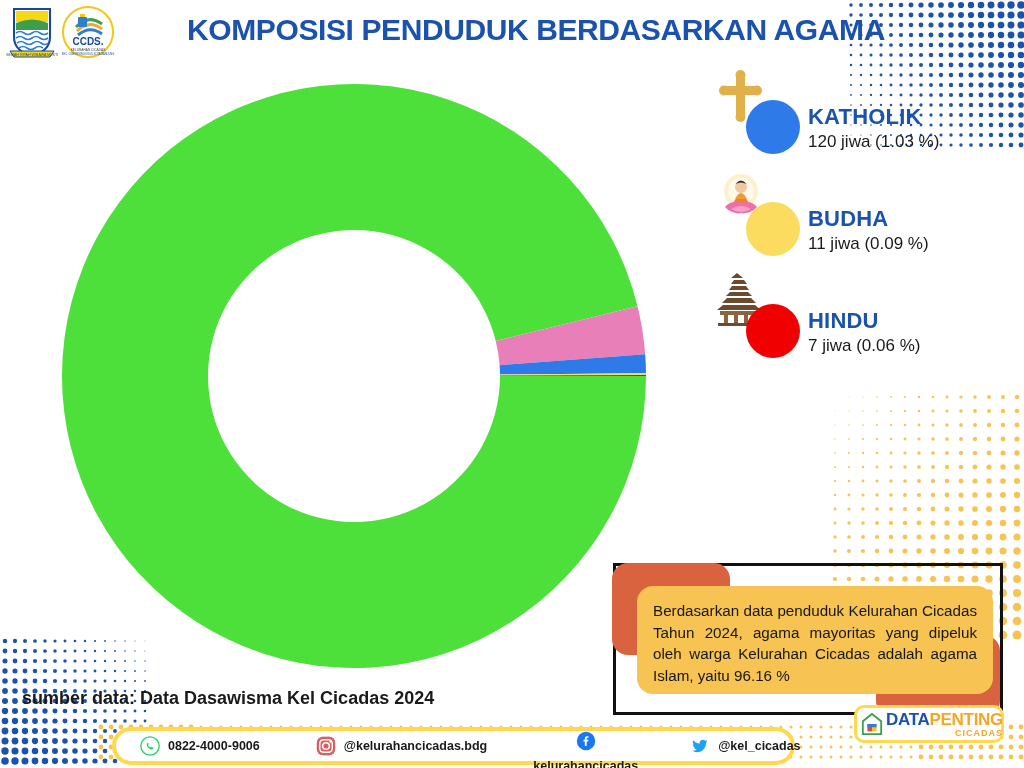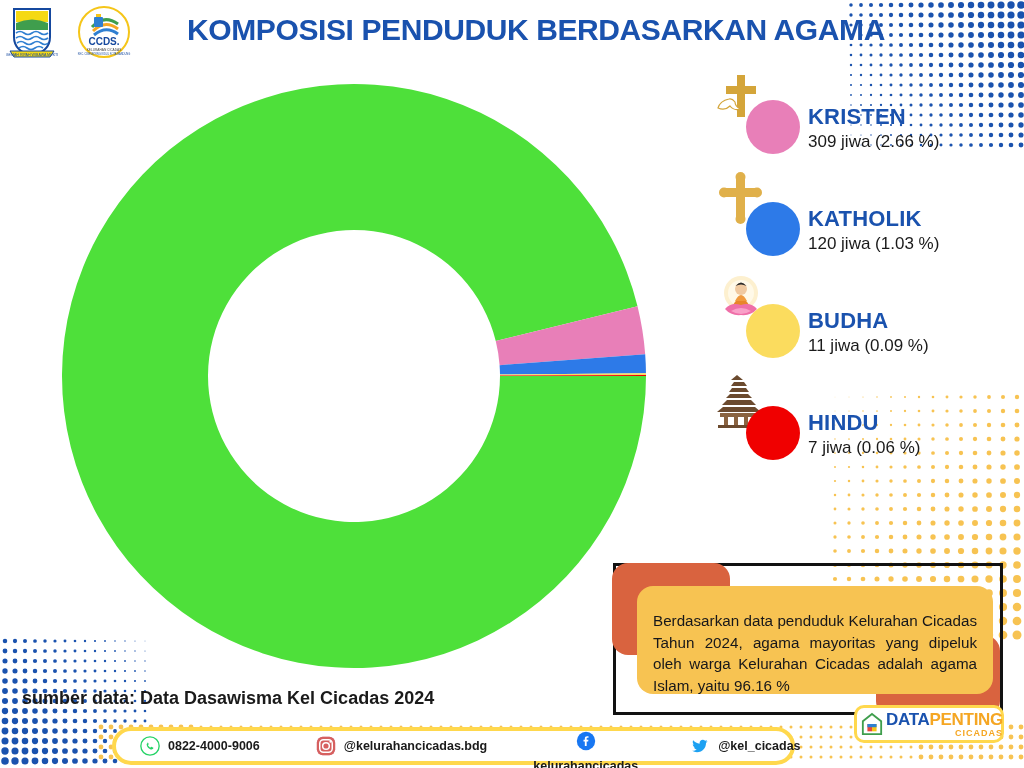--- a/index.html
+++ b/index.html
@@ -10,21 +10,21 @@
     position: relative;
     overflow: hidden;
   }
   #stage { position: absolute; left: 0; top: 0; width: 1024px; height: 768px; }
 
   
   .dots { position: absolute; pointer-events: none; }
   .dots svg { display: block; }
 
   
-  #logos { position: absolute; left: 6px; top: 4px; width: 128px; height: 56px; display: flex; align-items: center; gap: 18px; }
+  #logos { position: absolute; left: 6px; top: 4px; width: 128px; height: 56px; display: flex; align-items: center; gap: 2px; }
   #logo-bandung { width: 52px; height: 54px; }
   #logo-ccds { width: 56px; height: 54px; }
 
   #page-title {
     position: absolute; left: 176px; top: 8px; width: 720px; height: 44px;
     display: flex; align-items: center; justify-content: center;
     font-size: 30px; font-weight: bold; letter-spacing: -0.4px;
     color: #1a52ae; white-space: nowrap;
   }
 
@@ -66,21 +66,21 @@
     position: absolute; left: 612px; top: 563px; width: 118px; height: 92px;
     background: #d9633f; border-radius: 16px;
   }
   #callout-back2 {
     position: absolute; left: 876px; top: 635px; width: 124px; height: 82px;
     background: #d9633f; border-radius: 16px;
   }
   #callout-box {
     position: absolute; left: 637px; top: 586px; width: 356px; height: 108px;
     background: #f7c352; border-radius: 16px;
-    padding: 24px 16px 10px 16px;
+    padding: 14px 16px 10px 16px;
   }
   #callout-text {
     font-size: 15.2px; line-height: 1.42; color: #17171a;
     text-align: justify; text-align-last: left;
   }
 
   
   #source-text {
     position: absolute; left: 22px; top: 688px;
     font-size: 18px; font-weight: bold; color: #1a1a1a;
@@ -1260,32 +1260,20 @@
         <path d="M579.528073034136 226.17284338060387 A292 292 0 0 1 587.1889726315603 274.2518456466664 L441.59448631578016 285.1259228233332 A146 146 0 0 0 437.764036517068 261.0864216903019 Z" fill="#e87fb8"></path>
         <path d="M587.1889726315603 274.2518456466664 A292 292 0 0 1 587.986195519446 293.1606997200377 L441.993097759723 294.5803498600188 A146 146 0 0 0 441.59448631578016 285.1259228233332 Z" fill="#2d7ae8"></path>
         <path d="M587.986195519446 293.1606997200377 A292 292 0 0 1 587.9979122713862 294.89581289999455 L441.9989561356931 295.4479064499973 A146 146 0 0 0 441.993097759723 294.5803498600188 Z" fill="#fbdc5e"></path>
         <path d="M587.9979122713862 294.89581289999455 A292 292 0 0 1 588 295.99999999999966 L442 295.99999999999983 A146 146 0 0 0 441.9989561356931 295.4479064499973 Z" fill="#f00000"></path>
       </svg>
   </div>
 
   <div id="legend">
 
 
-    <div class="legend-row">
-      <span class="legend-emoji">
-        <svg width="56" height="56" viewBox="0 0 56 56">
-          <rect x="24" y="8" width="8" height="42" fill="#d4a53a"></rect>
-          <rect x="13" y="19" width="30" height="8" fill="#d4a53a"></rect>
-          <path d="M16 32 q-9 2 -11 9 q7 3 12 -2 q4 5 10 3 q-5 -3 -5 -7 q-3 -4 -6 -3 Z" fill="#ffffff" stroke="#d4a53a" stroke-width="1.2"></path>
-        </svg>
-      </span>
-      <span class="legend-dot" style="background:#e87fb8"></span>
-      <span class="legend-name">KRISTEN</span>
-      <span class="legend-value">309 jiwa (2.66 %)</span>
-    </div>
 
     <div class="legend-row">
       <span class="legend-emoji">
         <svg width="56" height="56" viewBox="0 0 56 56">
           <rect x="23" y="8" width="9" height="42" rx="2" fill="#e0b04a"></rect>
           <rect x="11" y="19" width="33" height="9" rx="2" fill="#e0b04a"></rect>
           <circle cx="27.5" cy="8" r="5" fill="#e0b04a"></circle>
           <circle cx="27.5" cy="50" r="5" fill="#e0b04a"></circle>
           <circle cx="11" cy="23.5" r="5" fill="#e0b04a"></circle>
           <circle cx="44" cy="23.5" r="5" fill="#e0b04a"></circle>

